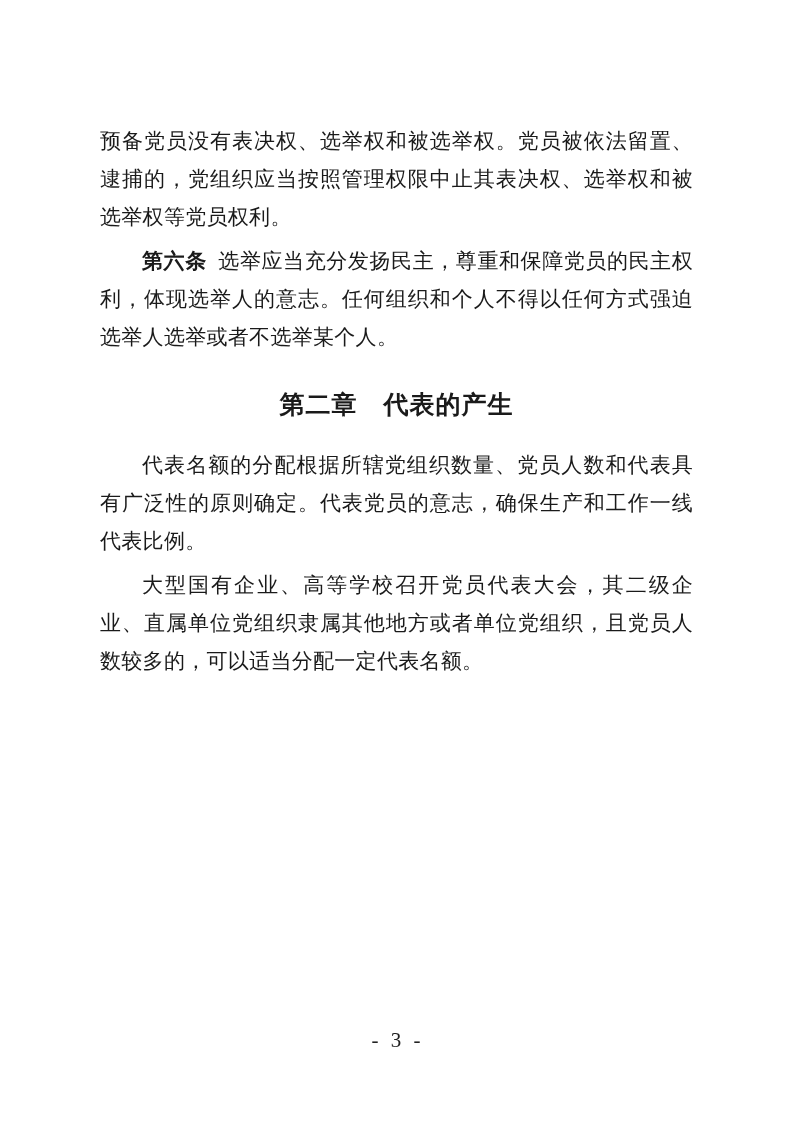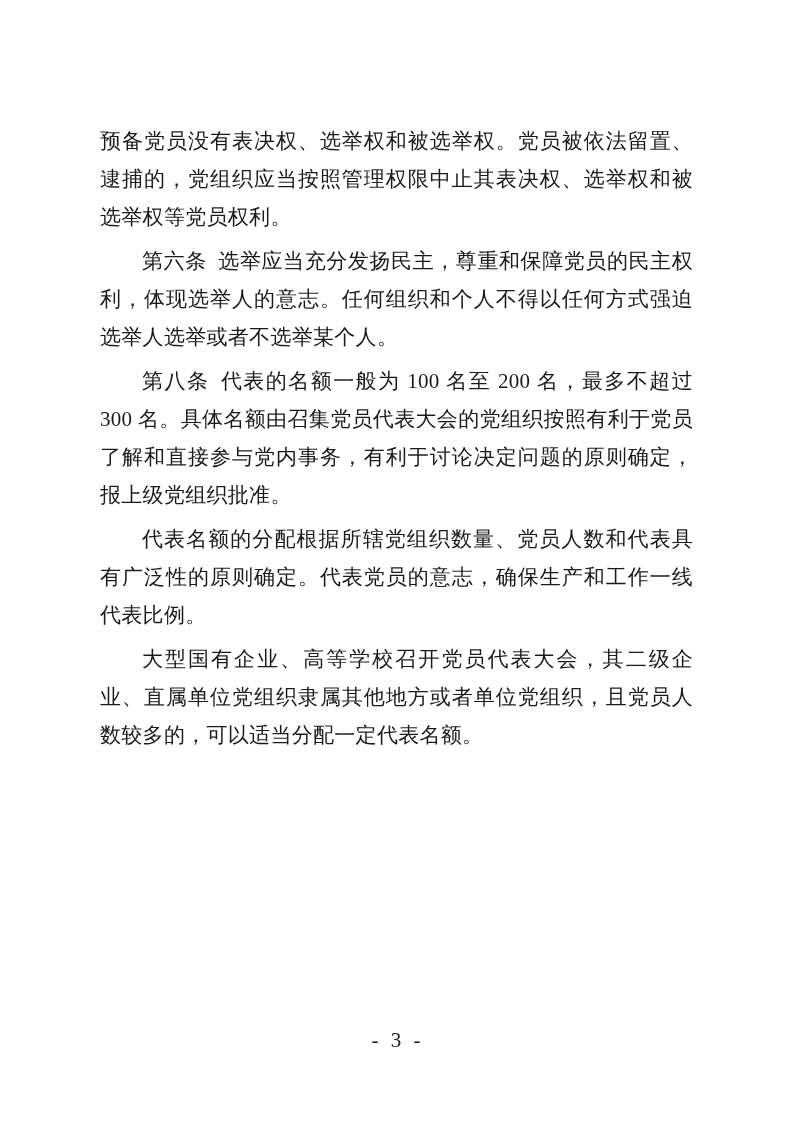--- a/index.html
+++ b/index.html
@@ -30,21 +30,21 @@
     text-justify: inter-ideograph;
     text-indent: 2em;
     margin-top: 6px;
     letter-spacing: 0.3px;
   }
   .para.first {
     margin-top: 0;
     text-indent: 0;
   }
   .art-label {
-    font-weight: 400;
+    font-weight: 700;
     margin-right: 0.55em;
     font-family: "Liberation Sans", "DejaVu Sans", sans-serif;
   }
   .chapter {
     font-family: "Liberation Sans", "DejaVu Sans", sans-serif;
     font-weight: 700;
     font-size: 25px;
     line-height: 44px;
     text-align: center;
     margin-top: 26px;
@@ -66,23 +66,23 @@
 </head>
 <body>
 
 <div class="sheet">
   <div class="content">
 
     <p class="para first">预备党员没有表决权、选举权和被选举权。党员被依法留置、逮捕的，党组织应当按照管理权限中止其表决权、选举权和被选举权等党员权利。</p>
 
     <p class="para"><span class="art-label">第六条</span><span>选举应当充分发扬民主，尊重和保障党员的民主权利，体现选举人的意志。任何组织和个人不得以任何方式强迫选举人选举或者不选举某个人。</span></p>
 
+    <h2 class="chapter">第二章　代表的产生</h2>
 
 
-    <p class="para"><span class="art-label">第八条</span><span>代表的名额一般为 100 名至 200 名，最多不超过 300 名。具体名额由召集党员代表大会的党组织按照有利于党员了解和直接参与党内事务，有利于讨论决定问题的原则确定，报上级党组织批准。</span></p>
 
     <p class="para">代表名额的分配根据所辖党组织数量、党员人数和代表具有广泛性的原则确定。代表党员的意志，确保生产和工作一线代表比例。</p>
 
     <p class="para">大型国有企业、高等学校召开党员代表大会，其二级企业、直属单位党组织隶属其他地方或者单位党组织，且党员人数较多的，可以适当分配一定代表名额。</p>
 
   </div>
 
   <div class="pagenum">- 3 -</div>
 </div>
 

